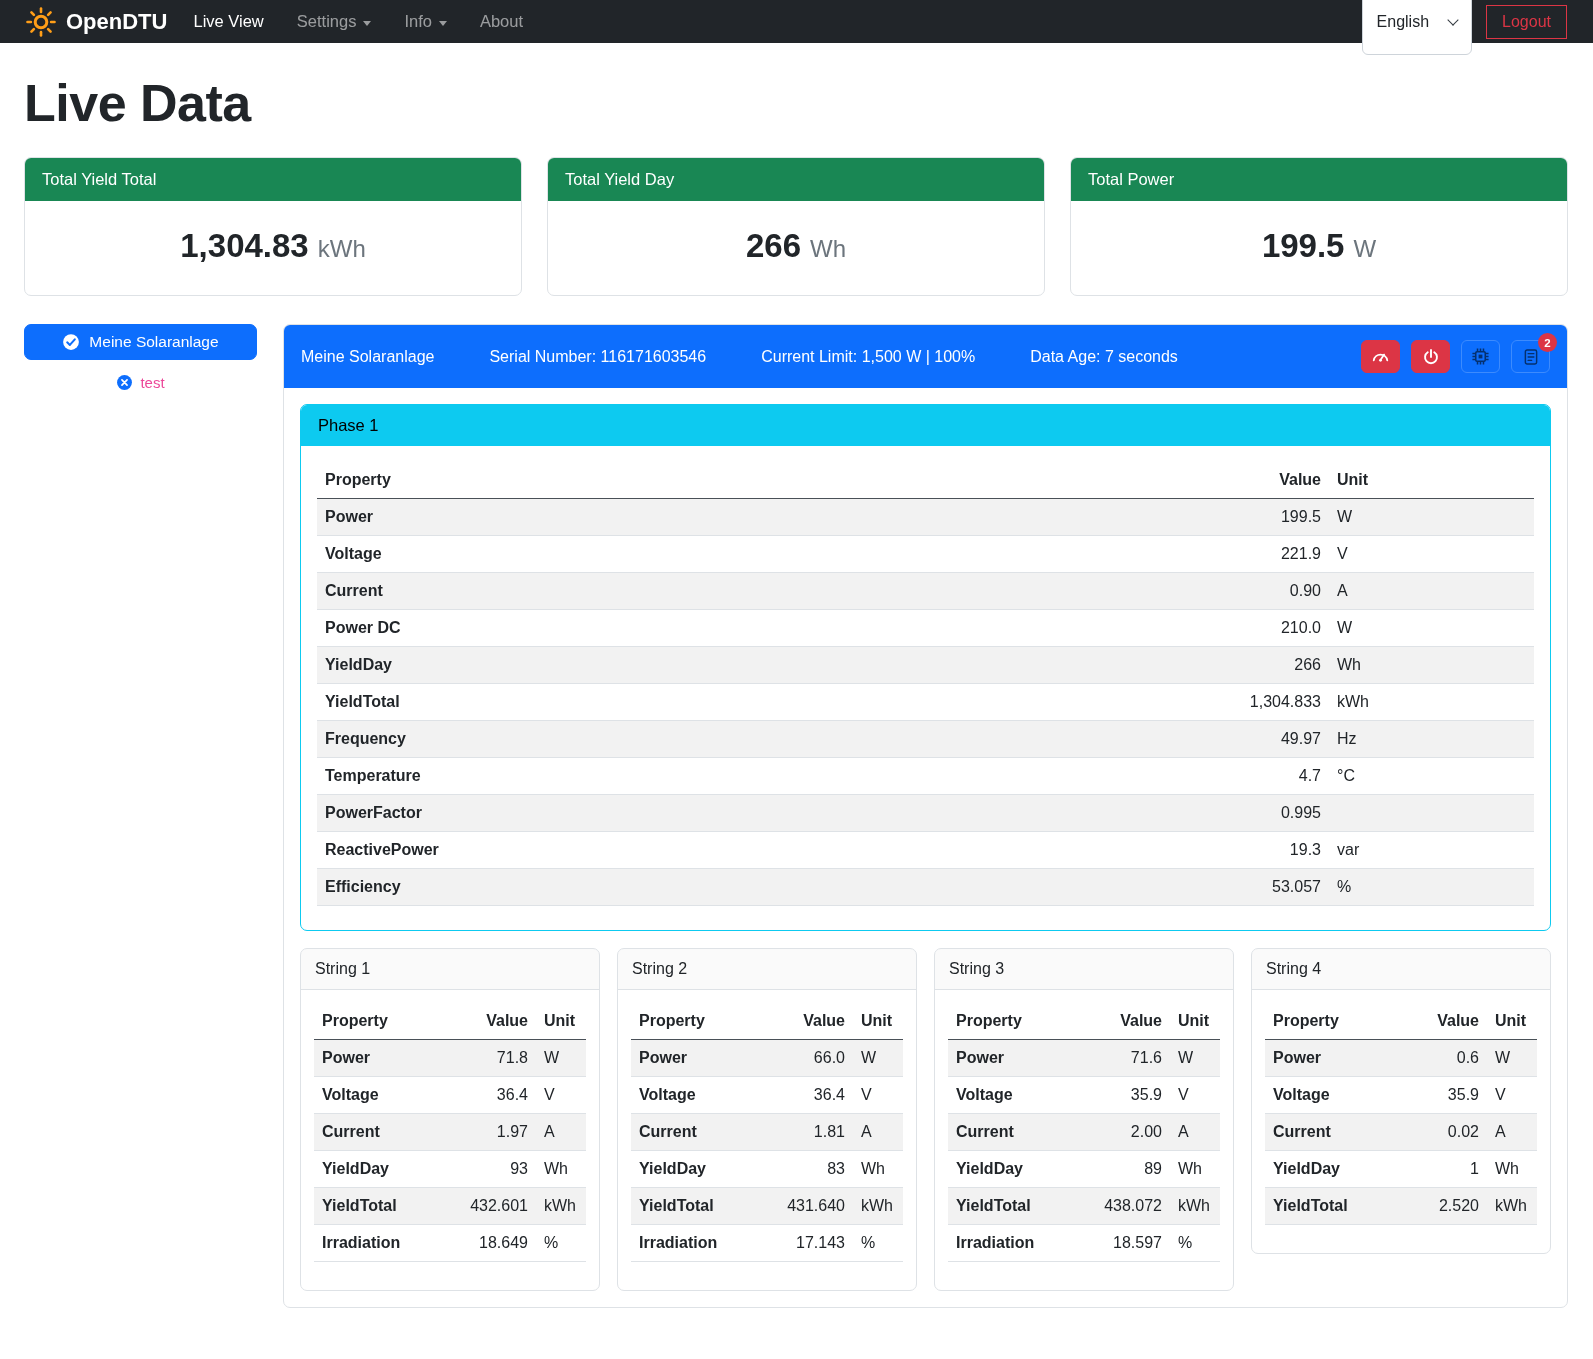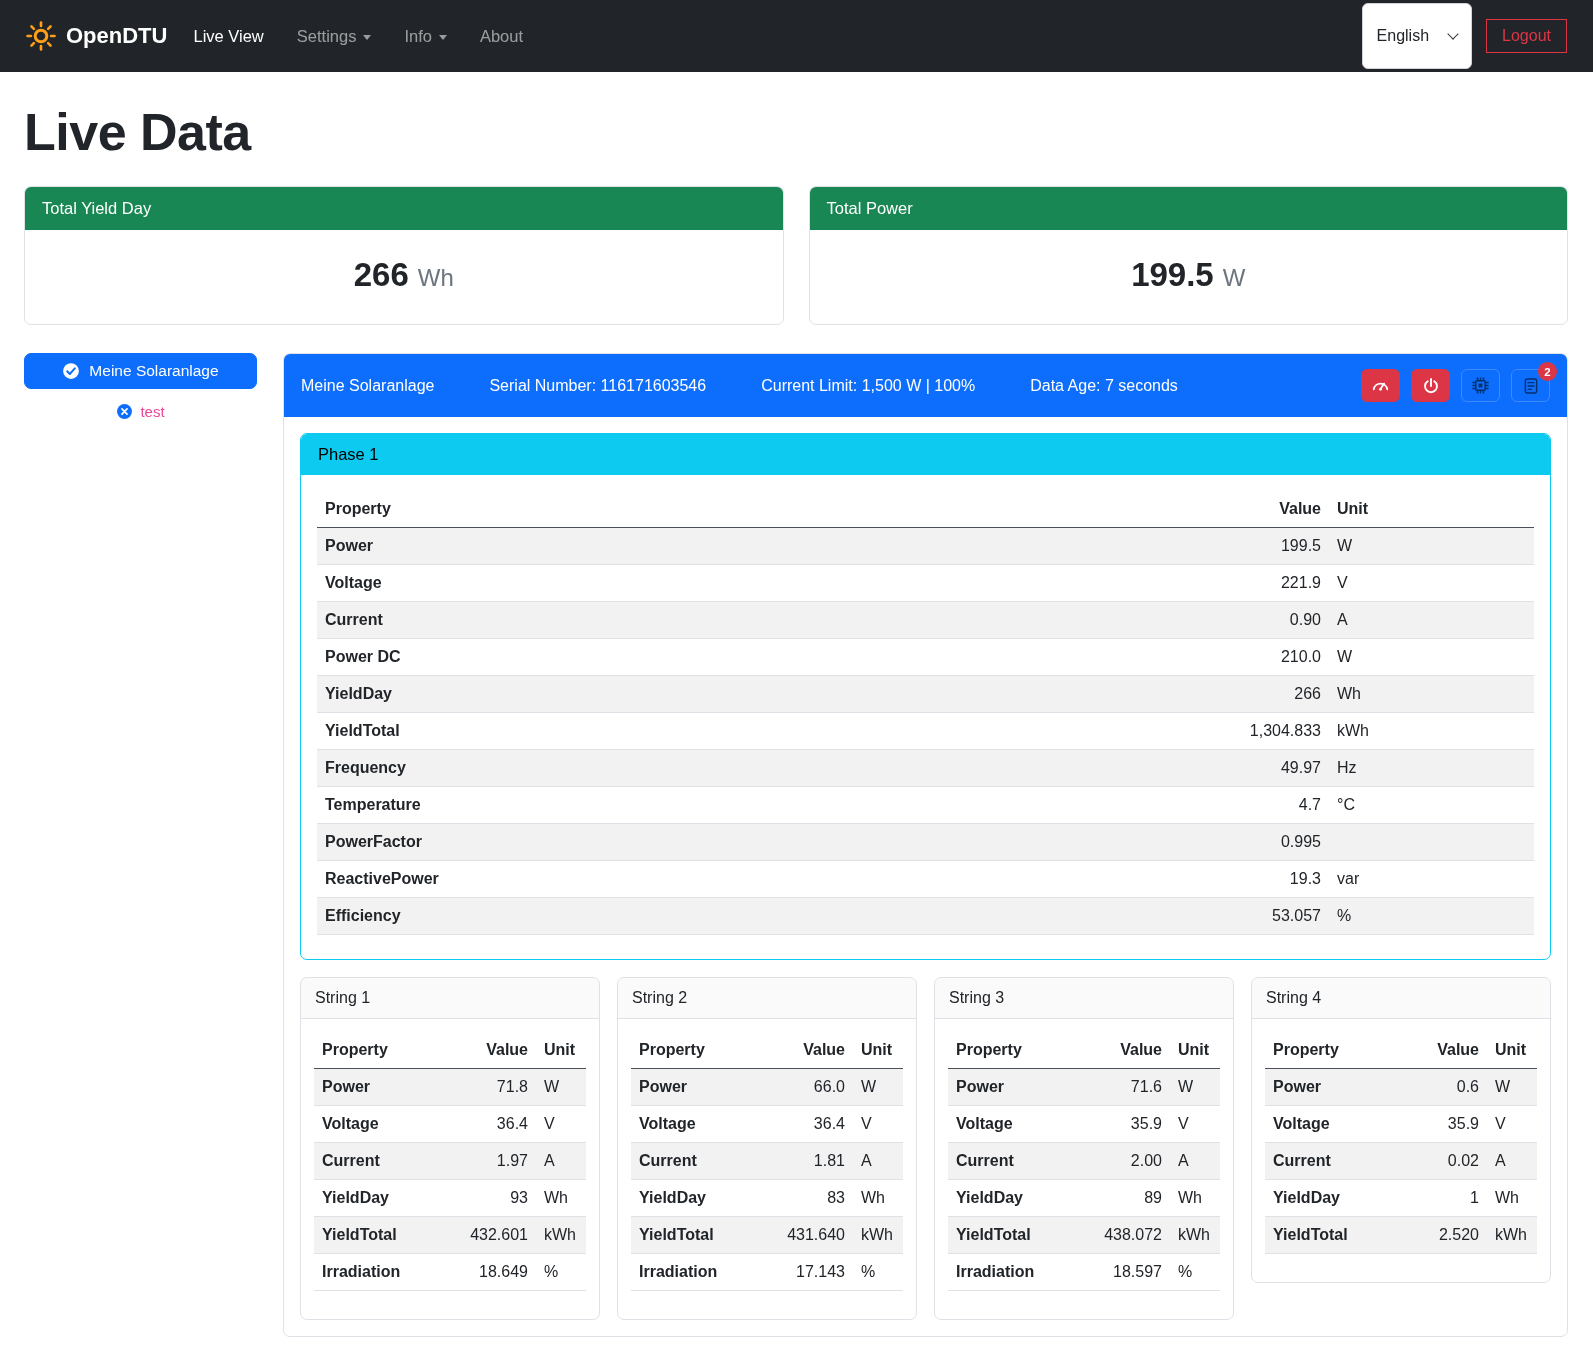--- a/index.html
+++ b/index.html
@@ -7,21 +7,21 @@
   body {
     font-family: "Liberation Sans", sans-serif;
     color: #212529;
     background: #fff;
     min-width: 1593px;
   }
 
   
   .navbar {
     background: #212529;
-    height: 72px;
+    height: 43px;
     display: flex;
     align-items: center;
     padding: 0 26px;
   }
   .brand { display:flex; align-items:center; gap:10px; color:#fff; font-size:22px; font-weight:600; cursor:pointer; }
   .nav-links { display:flex; align-items:center; margin-left:26px; gap:33px;justify-content:center; }
   .nav-link {
     color: rgba(255,255,255,.55);
     font-size: 16.5px;
     text-decoration: none;
@@ -179,20 +179,26 @@
       <span class="select-chevron"></span>
     </div>
     <button class="logout-btn">Logout</button>
   </div>
 </nav>
 
 <div class="container">
   <h1 class="page-title">Live Data</h1>
 
   <div class="summary-row">
+    <div class="card summary-card">
+      <div class="card-header">Total Yield Total</div>
+      <div class="summary-value">
+        <span class="big">1,304.83</span><span class="unit">kWh</span>
+      </div>
+    </div>
     <div class="card summary-card">
       <div class="card-header">Total Yield Day</div>
       <div class="summary-value">
         <span class="big">266</span><span class="unit">Wh</span>
       </div>
     </div>
     <div class="card summary-card">
       <div class="card-header">Total Power</div>
       <div class="summary-value">
         <span class="big">199.5</span><span class="unit">W</span>

